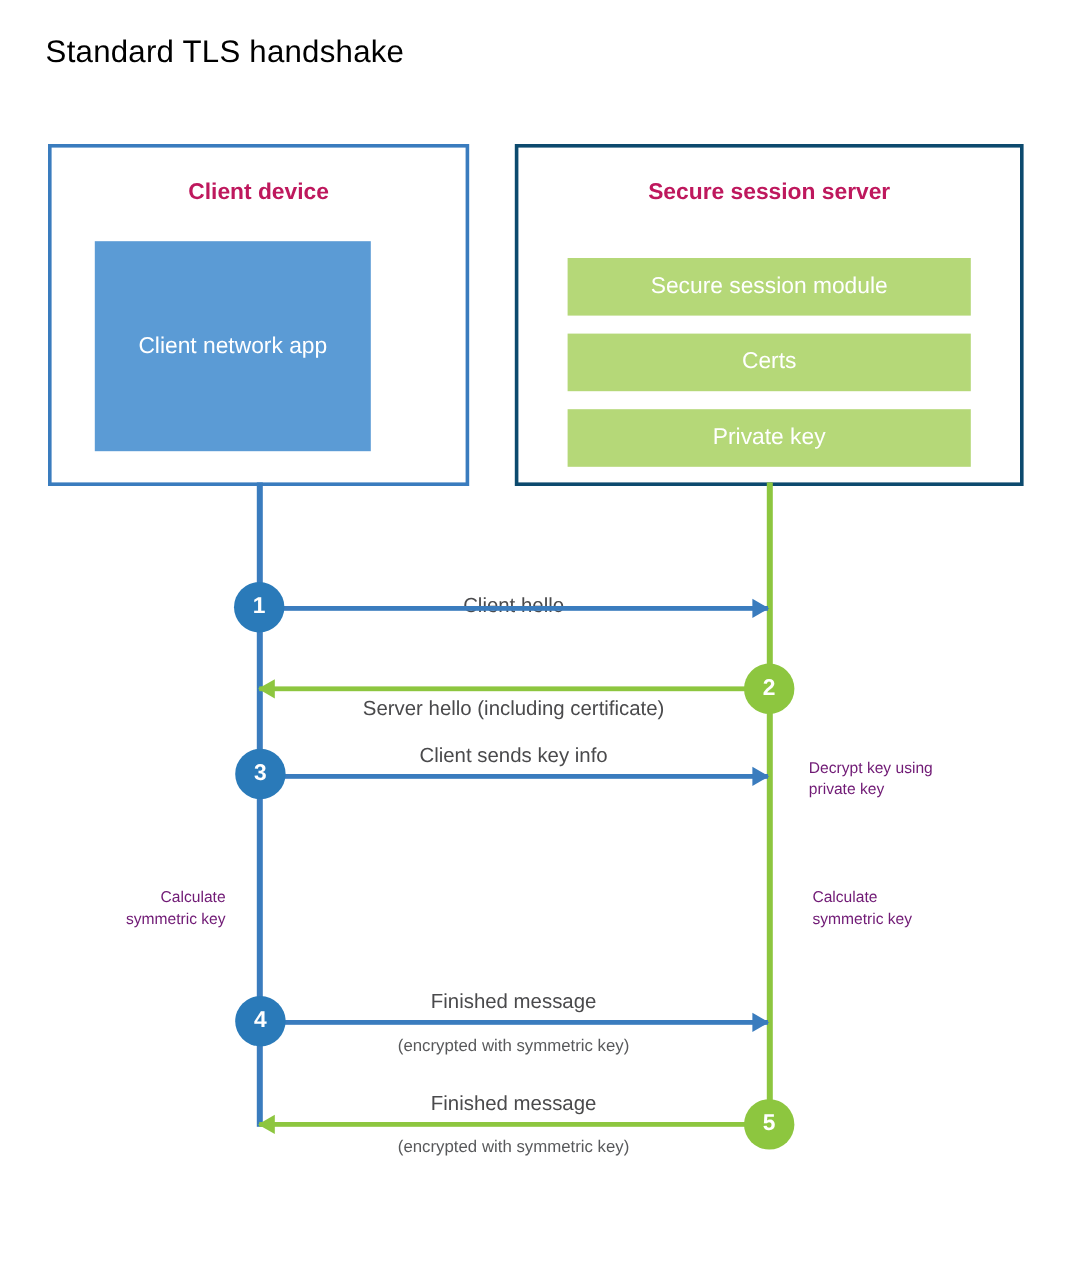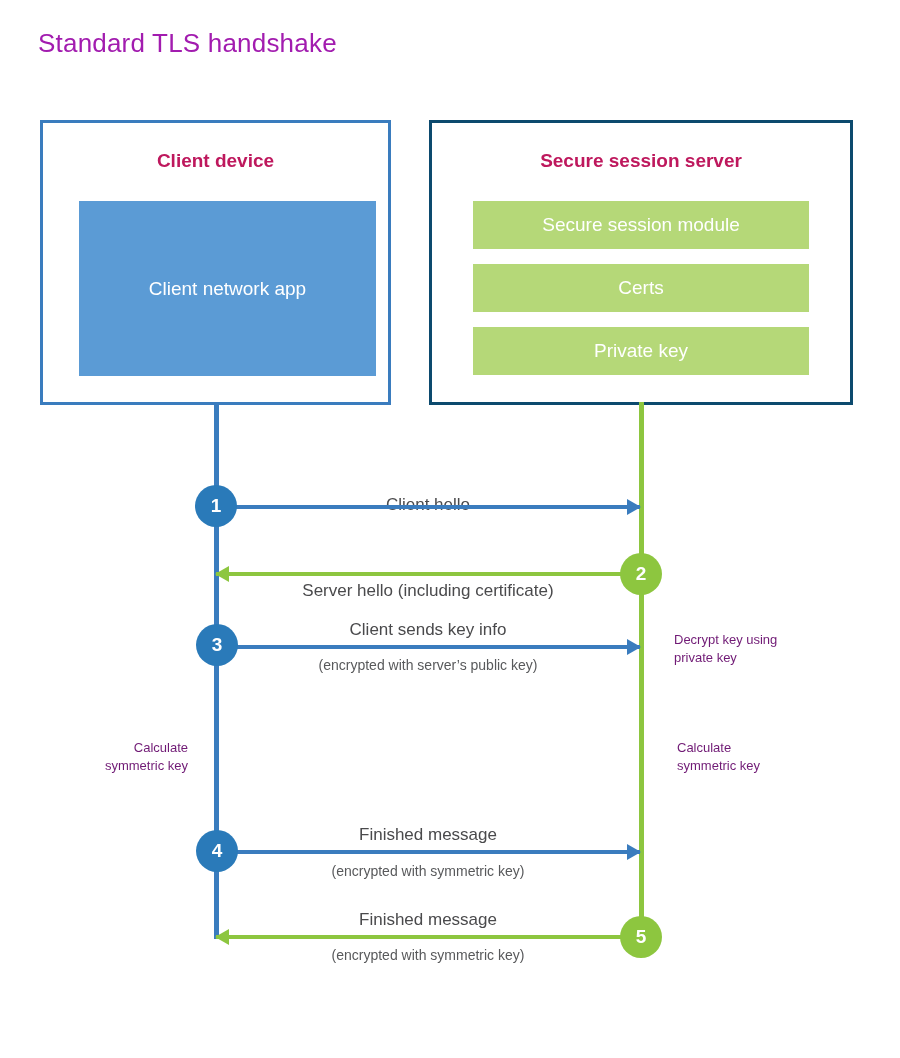--- a/index.html
+++ b/index.html
@@ -22,21 +22,21 @@
     height: 1058px;
   }
 
   
   .page-title {
     position: absolute;
     left: 38px;
     top: 28px;
     font-size: 26px;
     font-weight: 400;
-    color: #a21caf;
+    color: #000000;
     letter-spacing: 0.2px;
     white-space: nowrap;
   }
 
   
   .entity-box {
     position: absolute;
     background: #ffffff;
     box-sizing: border-box;
   }
@@ -62,21 +62,21 @@
     text-align: center;
     font-size: 19px;
     font-weight: bold;
     color: #be185d;
   }
 
   .client-app-block {
     position: absolute;
     left: 36px;
     top: 78px;
-    width: 297px;
+    width: 230px;
     height: 175px;
     background: #5b9bd5;
     color: #ffffff;
     font-size: 19px;
     line-height: 28px;
     display: flex;
     align-items: center;
     justify-content: center;
     text-align: center;
     padding: 0 14px;
@@ -88,20 +88,21 @@
     left: 41px;
     width: 336px;
     height: 48px;
     background: #b5d878;
     color: #ffffff;
     font-size: 19px;
     display: flex;
     align-items: center;
     justify-content: center;
     text-align: center;
+    margin-top: 14px;
   }
   .server-bar.b0 { top: 78px; }
   .server-bar.b1 { top: 141px; }
   .server-bar.b2 { top: 204px; }
 
   
   .lifeline {
     position: absolute;
     width: 5px;
   }
@@ -218,21 +219,20 @@
   <div class="msg-label" style="left:228px; top:581px; width:400px;">Server hello (including certificate)</div>
   <div class="msg-arrow green" style="left:216px; top:572px; width:424px;">
     <span class="arrow-head left green"></span>
   </div>
   <div class="step-circle green" style="left:620px; top:553px;">2</div>
 
   <div class="msg-label" style="left:228px; top:620px; width:400px;">Client sends key info</div>
   <div class="msg-arrow blue" style="left:216px; top:645px; width:424px;">
     <span class="arrow-head right blue"></span>
   </div>
-  <div class="msg-sublabel" style="left:228px; top:657px; width:400px;">(encrypted with server’s public key)</div>
   <div class="step-circle blue" style="left:196px; top:624px;">3</div>
 
   <div class="annotation left-align" style="left:674px; top:631px; width:180px;">
     <div>Decrypt key using</div>
     <div>private key</div>
   </div>
 
   <div class="annotation right-align" style="left:28px; top:739px; width:160px;">
     <div>Calculate</div>
     <div>symmetric key</div>

